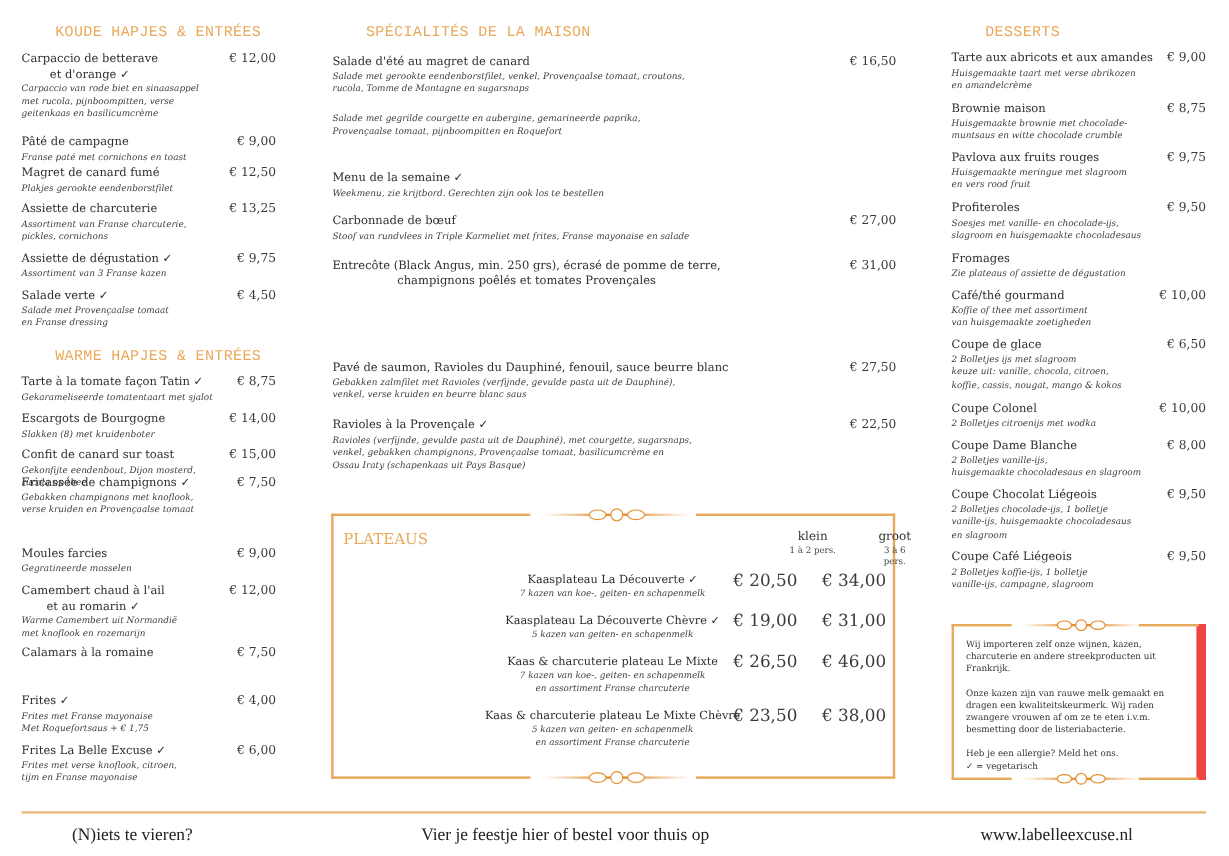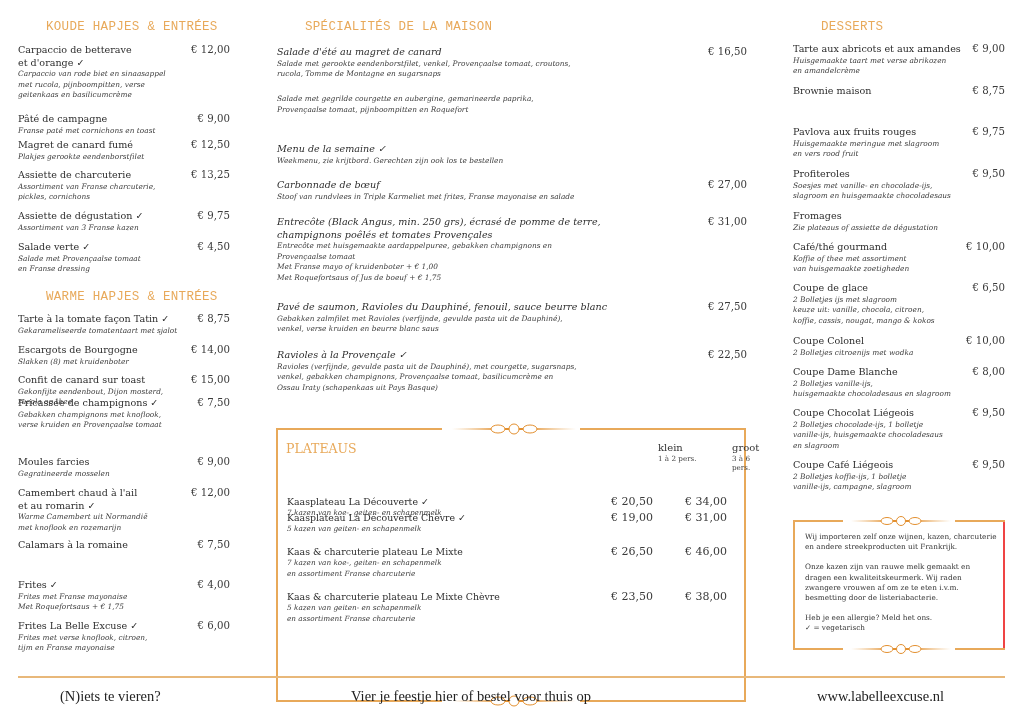--- a/index.html
+++ b/index.html
@@ -17,54 +17,54 @@
     font-size: 12.5px;
     letter-spacing: 0.3px;
     font-weight: normal;
     position: absolute;
     left: 0;
     white-space: nowrap;
     margin-left: 28px;
   }
 
   .item { position: absolute; left: 0; right: 0; }
-  .item-row { display: flex; justify-content: space-between; align-items: flex-start; }
+  .item-row { display: flex; justify-content: space-between; align-items: flex-start; text-align: center; }
   .item-name { font-size: 9.6px; line-height: 12.5px; color: #2d2d2d; }
   .item-price { font-size: 10.2px; line-height: 12.5px; color: #3a3a3a; white-space: nowrap; padding-left: 6px; }
   .item-desc { font-size: 7.4px; line-height: 10.6px; font-style: italic; color: #3c3c3c; }
 
-  .col-mid .item-name { font-size: 9.6px; font-style: italic; }
+  .col-mid .item-name { font-size: 9.6px; }
   .col-mid .item-price { position: absolute; right: 0; top: 0; }
   .col-mid .item-row { padding-right: 80px; }
 
   
   .plateaus {
-    position: absolute; left: 276px; top: 428px; width: 470px; height: 274px;
+    position: absolute; left: 276px; top: 428px; width: 470px; height: 221px;
     border: 2px solid #e8a95a;
-    border-top: none; border-bottom: none;
+    border-top: none; border-bottom: none; text-align: center;
   }
   .box-top, .box-bottom {
     position: absolute; left: -2px; right: -2px; height: 2px;
   }
   .box-top { top: 0; }
   .box-bottom { bottom: 0; }
   .box-line-left, .box-line-right { position: absolute; top: 0; height: 2px; background: #e8a95a; }
   .ornament { position: absolute; top: -7px; }
   .plateaus-title { position: absolute; left: 8px; top: 13px; font-size: 12.5px; color: #e8a95a; }
   .plat-head { position: absolute; top: 14px; font-size: 10px; color: #333; line-height: 12px; margin-left: 48px; }
   .plat-head small { display: block; font-size: 7.2px; line-height: 9px; color: #444; }
   .plat-item { position: absolute; left: 9px; right: 10px; }
   .plat-name { font-size: 9.4px; line-height: 12px; color: #2d2d2d; }
   .plat-desc { font-size: 7.3px; line-height: 10.6px; font-style: italic; color: #3c3c3c; }
-  .plat-price { position: absolute; top: 0; font-size: 11px; line-height: 12px; color: #3a3a3a; white-space: nowrap; }
+  .plat-price { position: absolute; top: 0; font-size: 14px; line-height: 12px; color: #3a3a3a; white-space: nowrap; }
 
   
   .info {
     position: absolute; left: 793px; top: 520px; width: 212px; height: 130px;
-    border-left: 2px solid #e8a95a; border-right: 2px solid #ef4444;
+    border-left: 2px solid #e8a95a; border-right: 8px solid #ef4444;
   }
   .info-text { position: absolute; left: 10px; top: 12px; right: 6px; font-size: 7.3px; line-height: 10.2px; color: #333; }
   .info-text p { margin-bottom: 10px; }
 
   .footer-line { position: absolute; left: 18px; top: 676px; width: 987px; height: 2px; background: #e8b87a; }
   .footer { position: absolute; top: 688px; font-family: "Liberation Serif", serif; font-size: 14.5px; color: #222; white-space: nowrap; }
 </style>
 </head>
 <body>
 
@@ -204,21 +204,20 @@
         <div class="item-name">Carbonnade de bœuf</div>
         <div class="item-price">€ 27,00</div>
       </div>
     <div class="item-desc">Stoof van rundvlees in Triple Karmeliet met frites, Franse mayonaise en salade</div>
   </div>
   <div class="item" style="top:216px">
     <div class="item-row">
         <div class="item-name"><span>Entrecôte (Black Angus, min. 250 grs), écrasé de pomme de terre,</span><br><span>champignons poêlés et tomates Provençales</span></div>
         <div class="item-price">€ 31,00</div>
       </div>
-    <div class="item-desc"><span>Entrecôte met huisgemaakte aardappelpuree, gebakken champignons en</span><br><span>Provençaalse tomaat</span><br><span>Met Franse mayo of kruidenboter + € 1,00</span><br><span>Met Roquefortsaus of Jus de boeuf + € 1,75</span></div>
   </div>
   <div class="item" style="top:301px">
     <div class="item-row">
         <div class="item-name">Pavé de saumon, Ravioles du Dauphiné, fenouil, sauce beurre blanc</div>
         <div class="item-price">€ 27,50</div>
       </div>
     <div class="item-desc"><span>Gebakken zalmfilet met Ravioles (verfijnde, gevulde pasta uit de Dauphiné),</span><br><span>venkel, verse kruiden en beurre blanc saus</span></div>
   </div>
   <div class="item" style="top:349px">
     <div class="item-row">
@@ -248,21 +247,21 @@
           <ellipse cx="78" cy="8" rx="7" ry="4"></ellipse>
         </g>
     </svg>
     <div class="box-line-right" style="right:0;width:166px"></div>
   </div>
 
   <div class="plateaus-title">PLATEAUS</div>
   <div class="plat-head" style="left:332px"><span>klein</span><small>1 à 2 pers.</small></div>
   <div class="plat-head" style="left:406px"><span>groot</span><small>3 à 6 pers.</small></div>
 
-  <div class="plat-item" style="top:68px">
+  <div class="plat-item" style="top:50px">
     <div class="plat-name">Kaasplateau La Découverte ✓</div>
     <div class="plat-desc">7 kazen van koe-, geiten- en schapenmelk</div>
     <div class="plat-price" style="left:324px">€ 20,50</div>
     <div class="plat-price" style="left:398px">€ 34,00</div>
   </div>
   <div class="plat-item" style="top:84px">
     <div class="plat-name">Kaasplateau La Découverte Chèvre ✓</div>
     <div class="plat-desc">5 kazen van geiten- en schapenmelk</div>
     <div class="plat-price" style="left:324px">€ 19,00</div>
     <div class="plat-price" style="left:398px">€ 31,00</div>
@@ -302,20 +301,21 @@
         <div class="item-name">Tarte aux abricots et aux amandes</div>
         <div class="item-price">€ 9,00</div>
       </div>
     <div class="item-desc"><span>Huisgemaakte taart met verse abrikozen</span><br><span>en amandelcrème</span></div>
   </div>
   <div class="item" style="top:85px">
     <div class="item-row">
         <div class="item-name">Brownie maison</div>
         <div class="item-price">€ 8,75</div>
       </div>
+    <div class="item-desc"><span>Huisgemaakte brownie met chocolade-</span><br><span>muntsaus en witte chocolade crumble</span></div>
   </div>
   <div class="item" style="top:126px">
     <div class="item-row">
         <div class="item-name">Pavlova aux fruits rouges</div>
         <div class="item-price">€ 9,75</div>
       </div>
     <div class="item-desc"><span>Huisgemaakte meringue met slagroom</span><br><span>en vers rood fruit</span></div>
   </div>
   <div class="item" style="top:168px">
     <div class="item-row">

